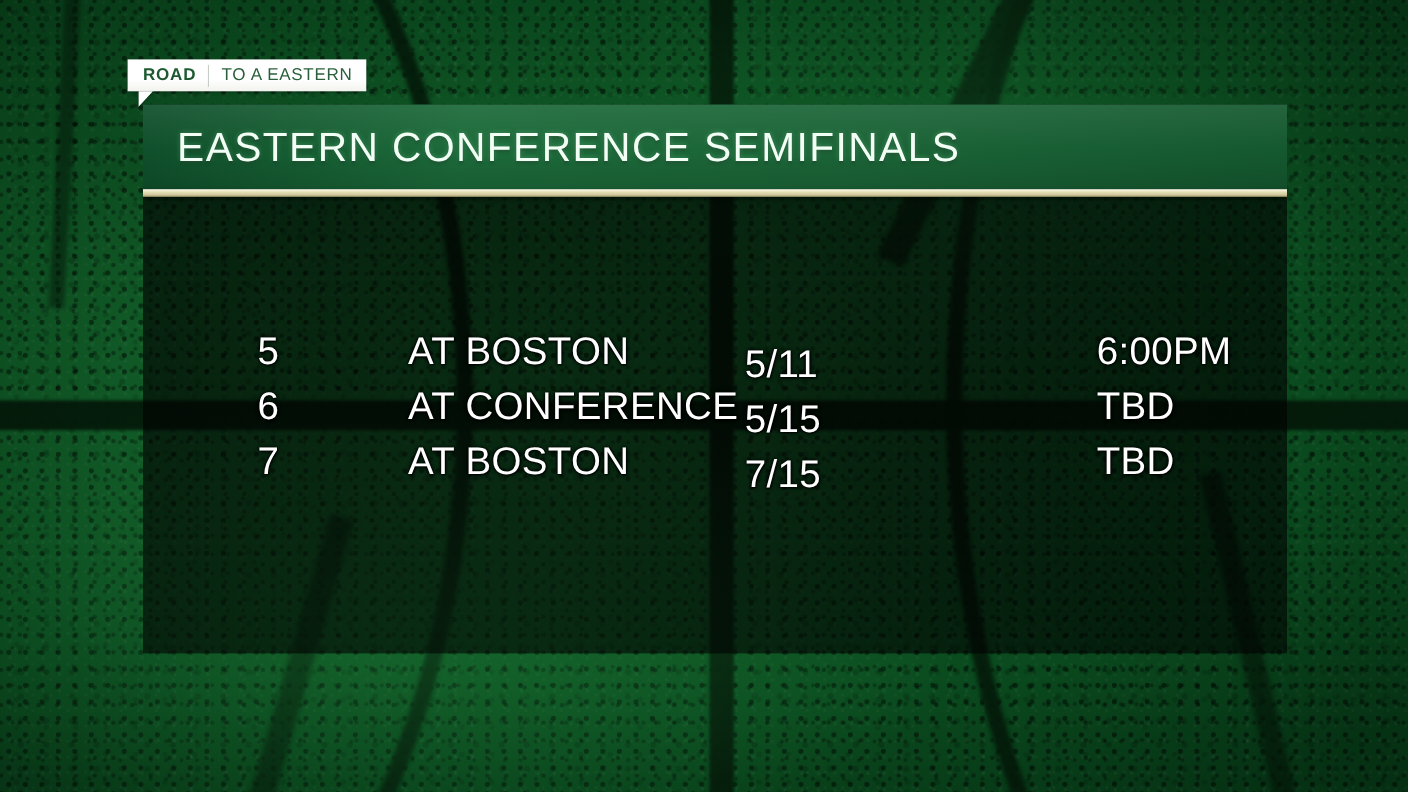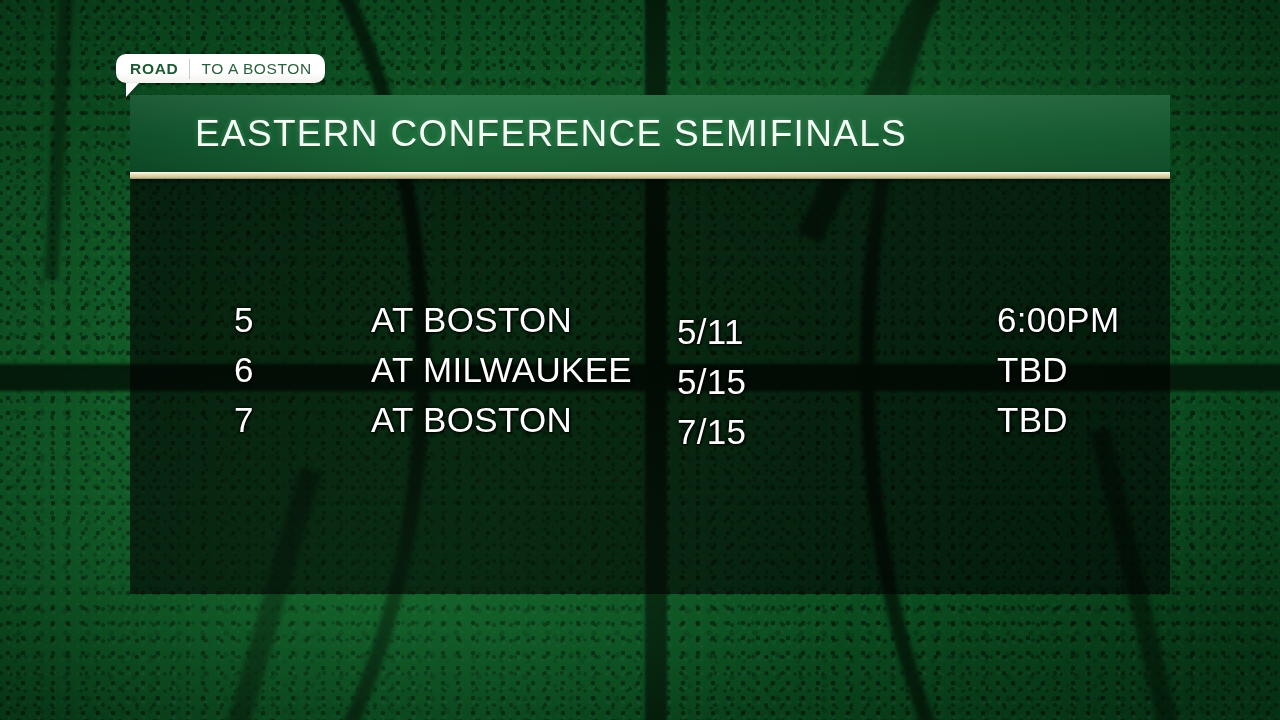--- a/index.html
+++ b/index.html
@@ -75,41 +75,40 @@
     position:absolute; left:130px; top:95px; width:1040px; height:77px;
     background:linear-gradient(100deg,#0f4f2a 0%,#1c6a3a 28%,#1b6437 62%,#14582f 100%);
     display:flex; align-items:center;
   }
   .titlebar-sheen{
     position:absolute; inset:0;
     background:linear-gradient(180deg, rgba(255,255,255,.07), rgba(255,255,255,0) 55%, rgba(0,0,0,.12));
     pointer-events:none;
   }
   .title-text{
-    position:relative; margin-left:65px;
+    position:relative; margin-left:31px;
     color:#f2fff5; font-size:37px; letter-spacing:1.3px; font-weight:400;
     white-space:nowrap;
     text-shadow:0 0 5px rgba(150,255,180,.35), 0 2px 3px rgba(0,0,0,.45);
   }
 
   
   .rule{
     position:absolute; left:130px; top:172px; width:1040px; height:7px;
     background:linear-gradient(180deg,#fffdf0 0%,#e6e0b8 35%,#cfc79a 75%,#8d8862 100%);
     box-shadow:0 2px 4px rgba(0,0,0,.5);
   }
 
   
   .tab-wrap{ position:absolute; left:116px; top:54px; }
   .tab{
     position:relative; height:29px; padding:0 13px 0 14px;
     background:linear-gradient(180deg,#ffffff 0%,#ffffff 62%,#f2f2ee 100%);
     display:flex; align-items:center; gap:11px;
     box-shadow:0 1px 3px rgba(0,0,0,.35);
-    border-radius:10px;
   }
   .tab-road{
     color:#1d5a31; font-size:15.5px; font-weight:bold; letter-spacing:.7px;
   }
   .tab-div{ width:1px; height:20px; background:#c6ccc6; }
   .tab-sub{
     color:#2a5f3b; font-size:15.5px; font-weight:400; letter-spacing:.6px;
   }
   .tab-point{
     position:absolute; left:10px; top:29px; width:0; height:0;
@@ -157,37 +156,37 @@
     <div class="titlebar-sheen"></div>
     <div class="title-text">EASTERN CONFERENCE SEMIFINALS</div>
   </div>
 
   <div class="rule"></div>
 
   <div class="tab-wrap">
     <div class="tab">
       <span class="tab-road">ROAD</span>
       <span class="tab-div"></span>
-      <span class="tab-sub">TO A BOSTON</span>
+      <span class="tab-sub">TO A EASTERN</span>
     </div>
     <div class="tab-point"></div>
   </div>
 
   <div class="schedule">
 
     <div class="row">
       <span class="c-game">5</span>
       <span class="c-match">AT BOSTON</span>
       <span class="c-date">5/11</span>
       <span class="c-time">6:00PM</span>
     </div>
 
     <div class="row">
       <span class="c-game">6</span>
-      <span class="c-match">AT MILWAUKEE</span>
+      <span class="c-match">AT CONFERENCE</span>
       <span class="c-date">5/15</span>
       <span class="c-time">TBD</span>
     </div>
 
     <div class="row">
       <span class="c-game">7</span>
       <span class="c-match">AT BOSTON</span>
       <span class="c-date">7/15</span>
       <span class="c-time">TBD</span>
     </div>

